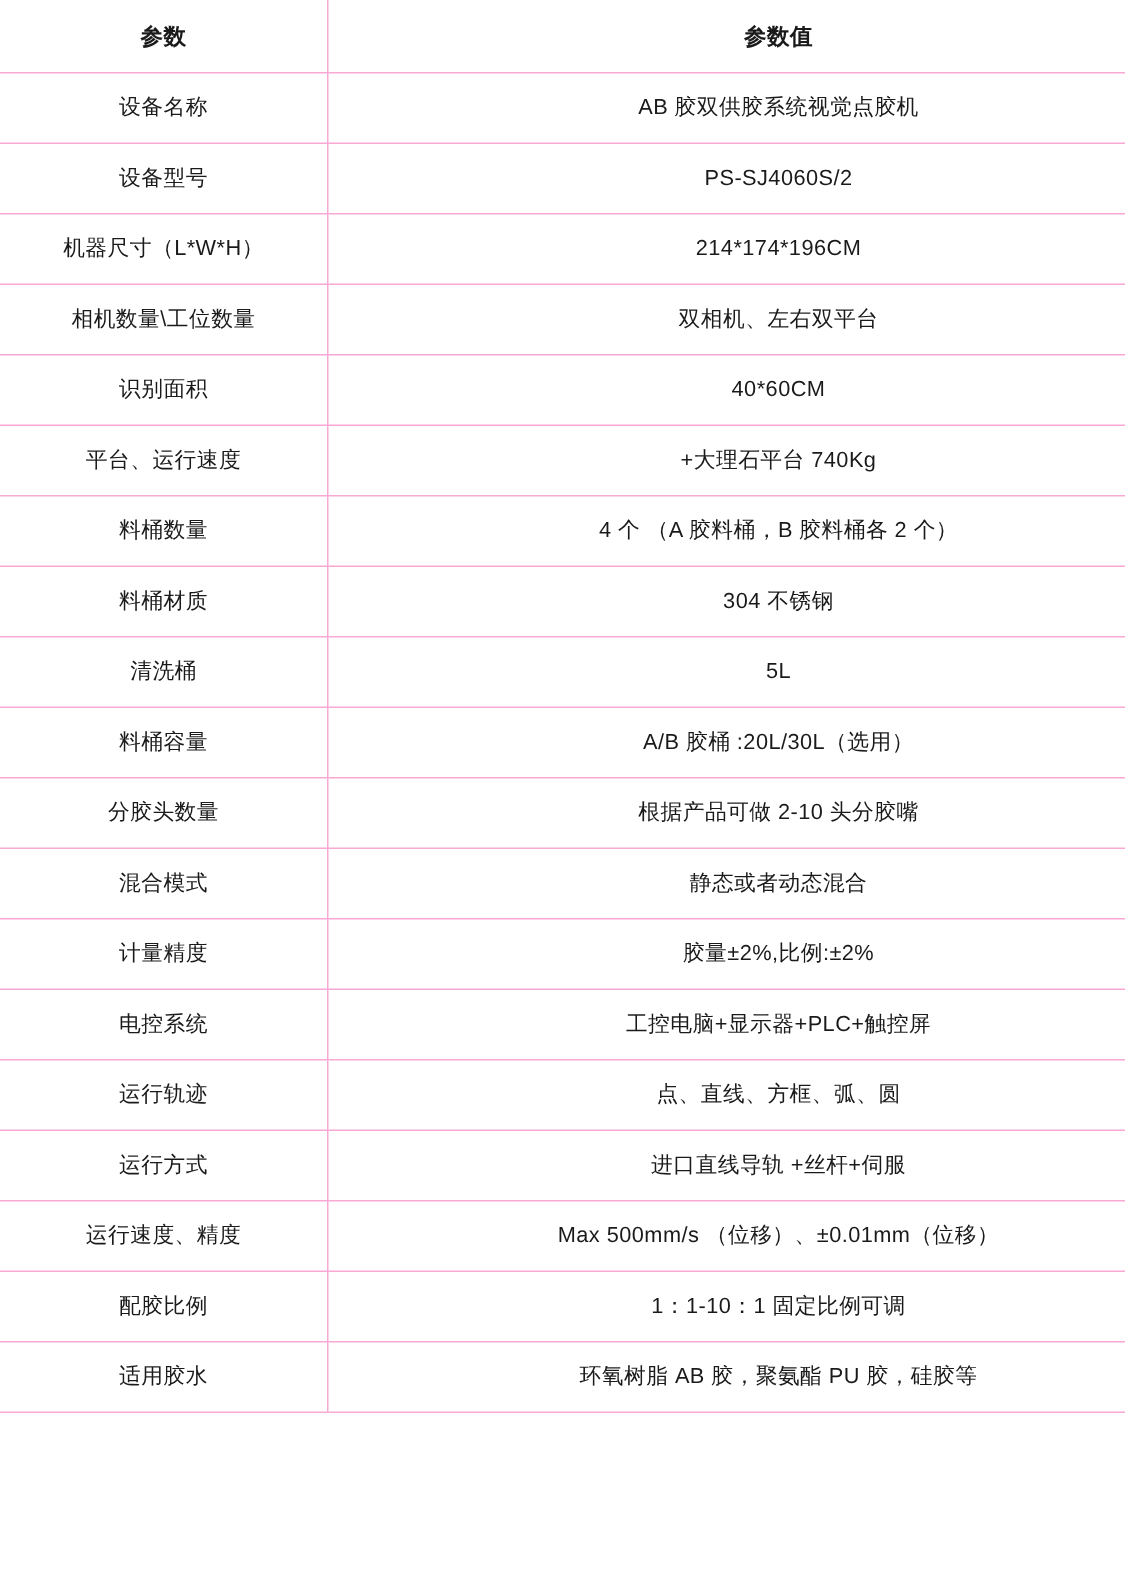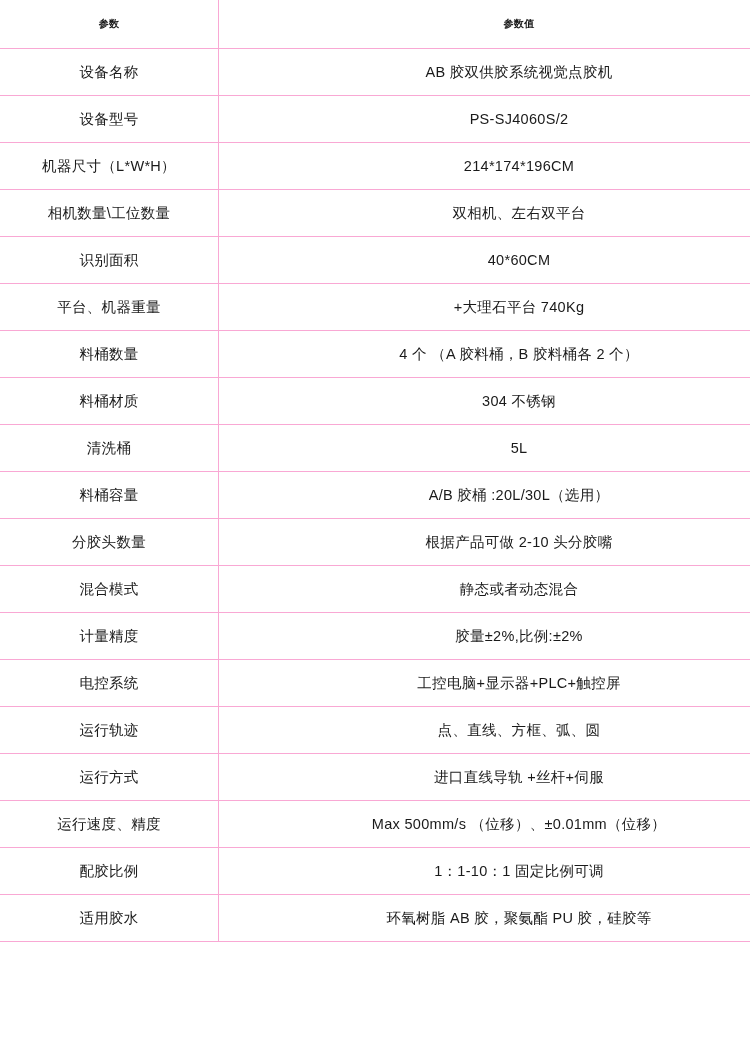--- a/index.html
+++ b/index.html
@@ -39,21 +39,21 @@
     border-right: none;
   }
   .col-param {
     width: 218px;
   }
   .col-value {
     width: 600px;
   }
   .header-row td {
     font-weight: bold;
-    font-size: 10px;
+    font-size: 15px;
     height: 48px;
     background: #ffffff;
   }
   .cell-text {
     display: block;
     line-height: 1.4;
     padding: 0 8px;
   }
 </style>
 </head>
@@ -105,21 +105,21 @@
     <tr>
       <td class="col-param">
           <span class="cell-text">识别面积</span>
         </td>
       <td class="col-value">
           <span class="cell-text">40*60CM</span>
         </td>
     </tr>
     <tr>
       <td class="col-param">
-          <span class="cell-text">平台、机器重量</span>
+          <span class="cell-text">平台、运行速度</span>
         </td>
       <td class="col-value">
           <span class="cell-text">+大理石平台 740Kg</span>
         </td>
     </tr>
     <tr>
       <td class="col-param">
           <span class="cell-text">料桶数量</span>
         </td>
       <td class="col-value">

